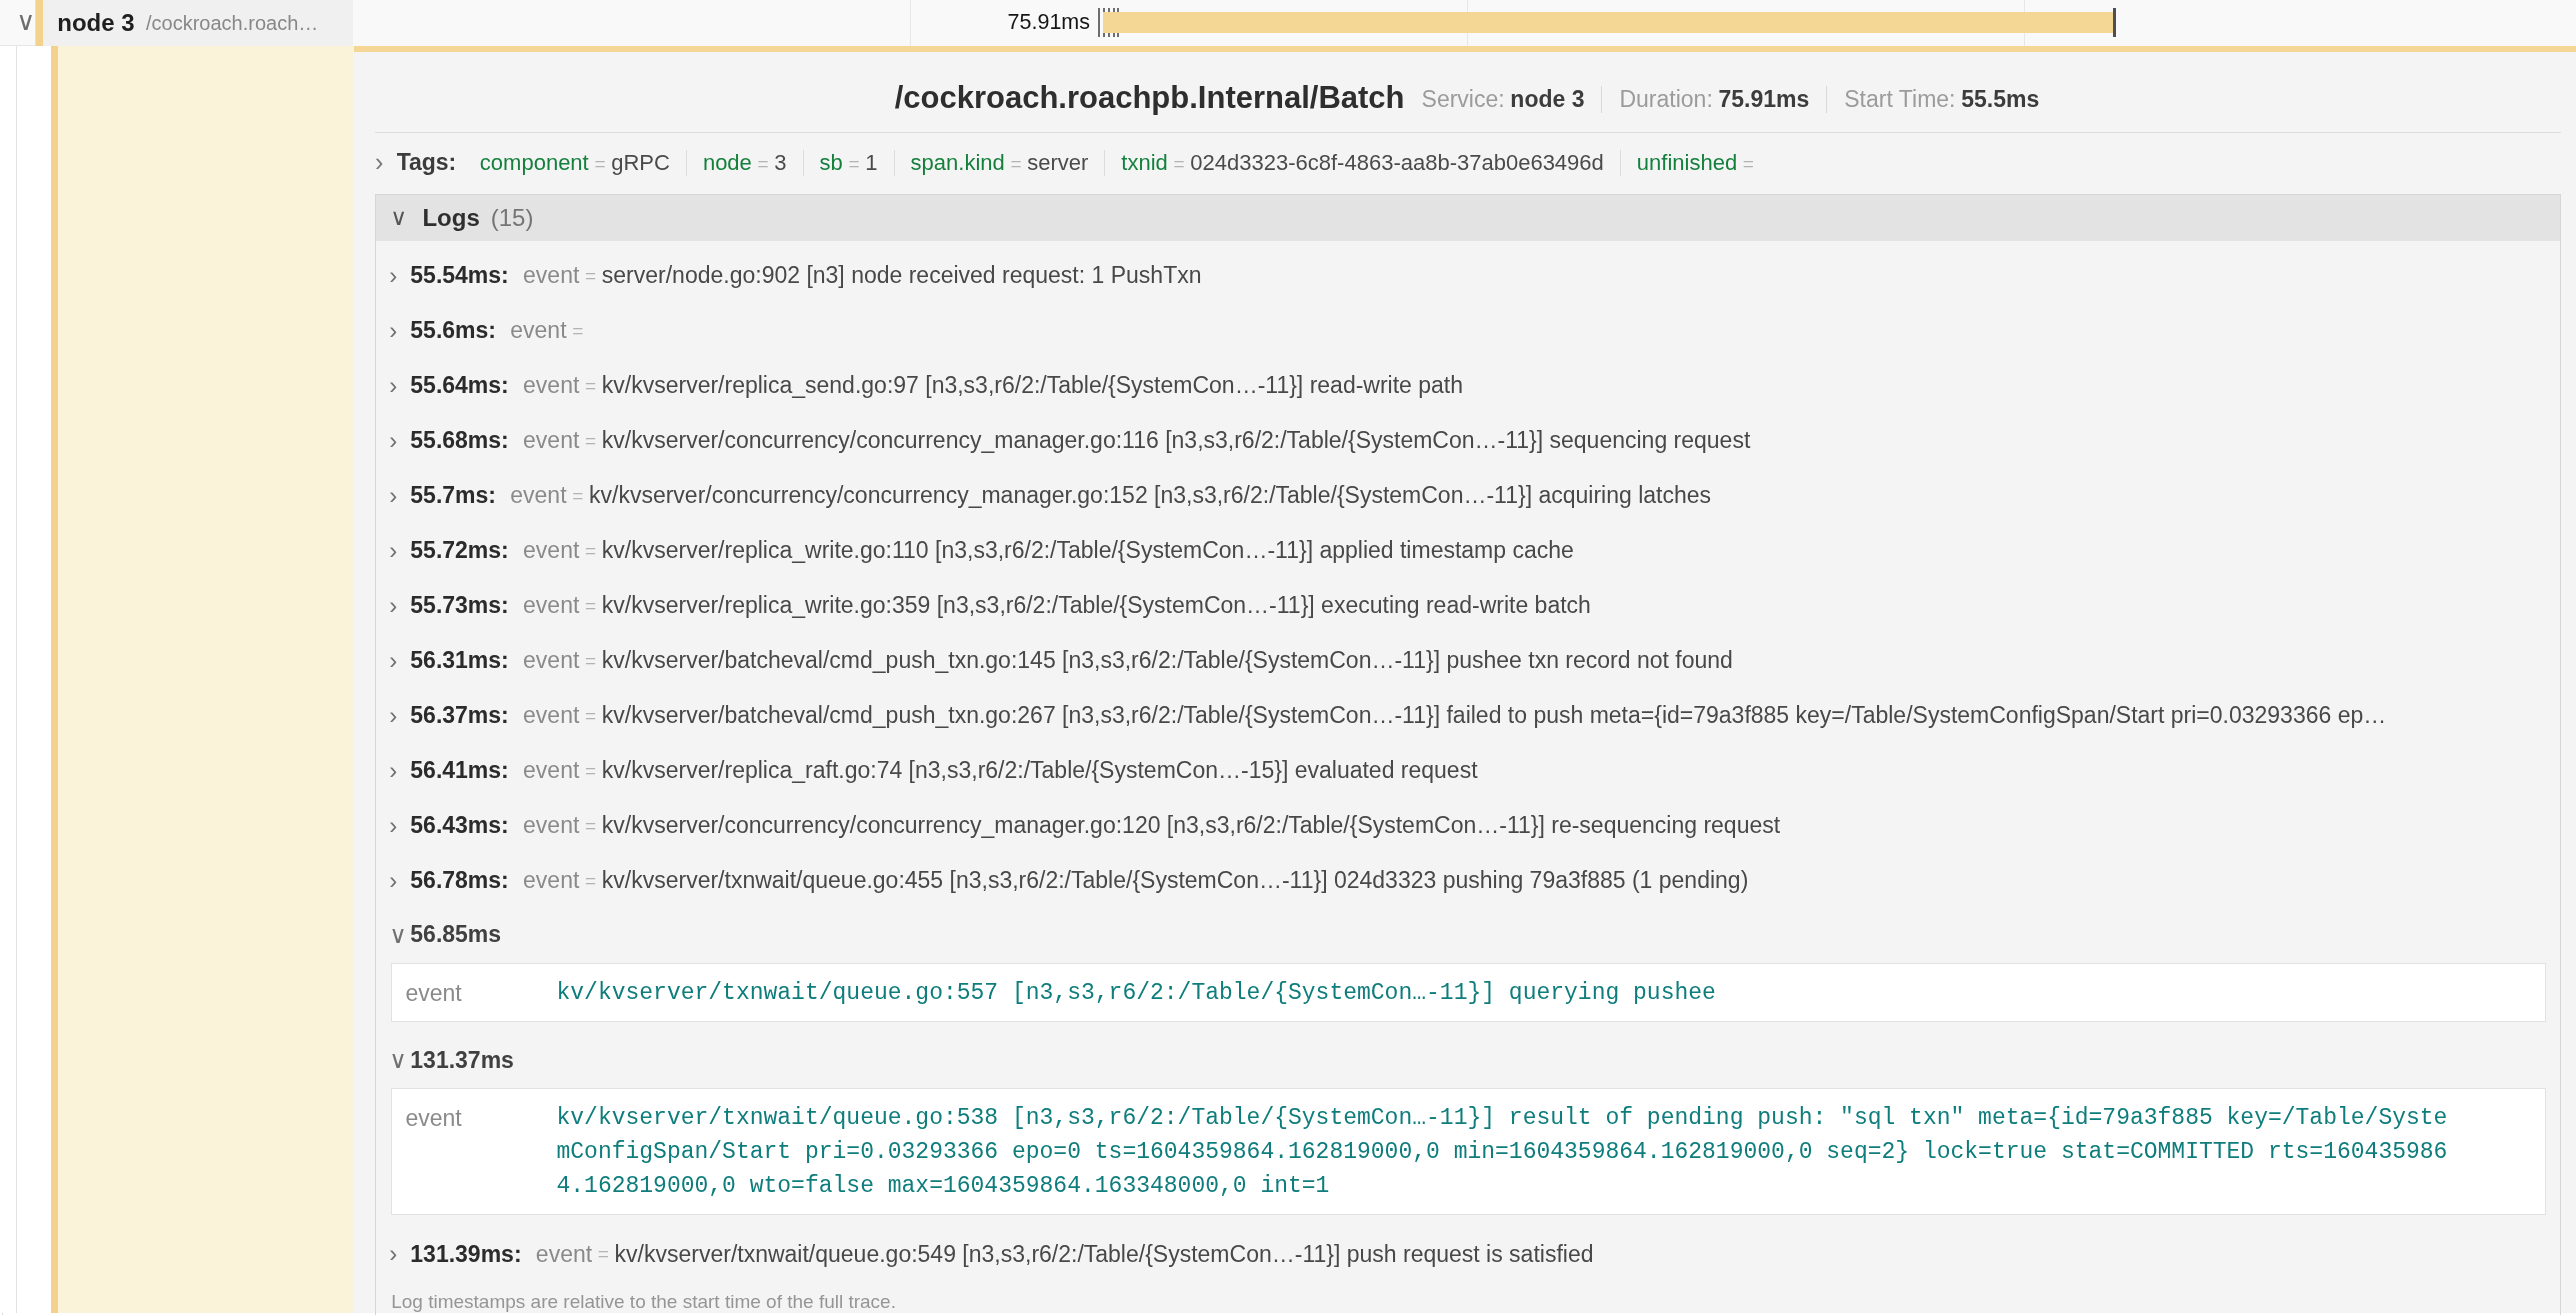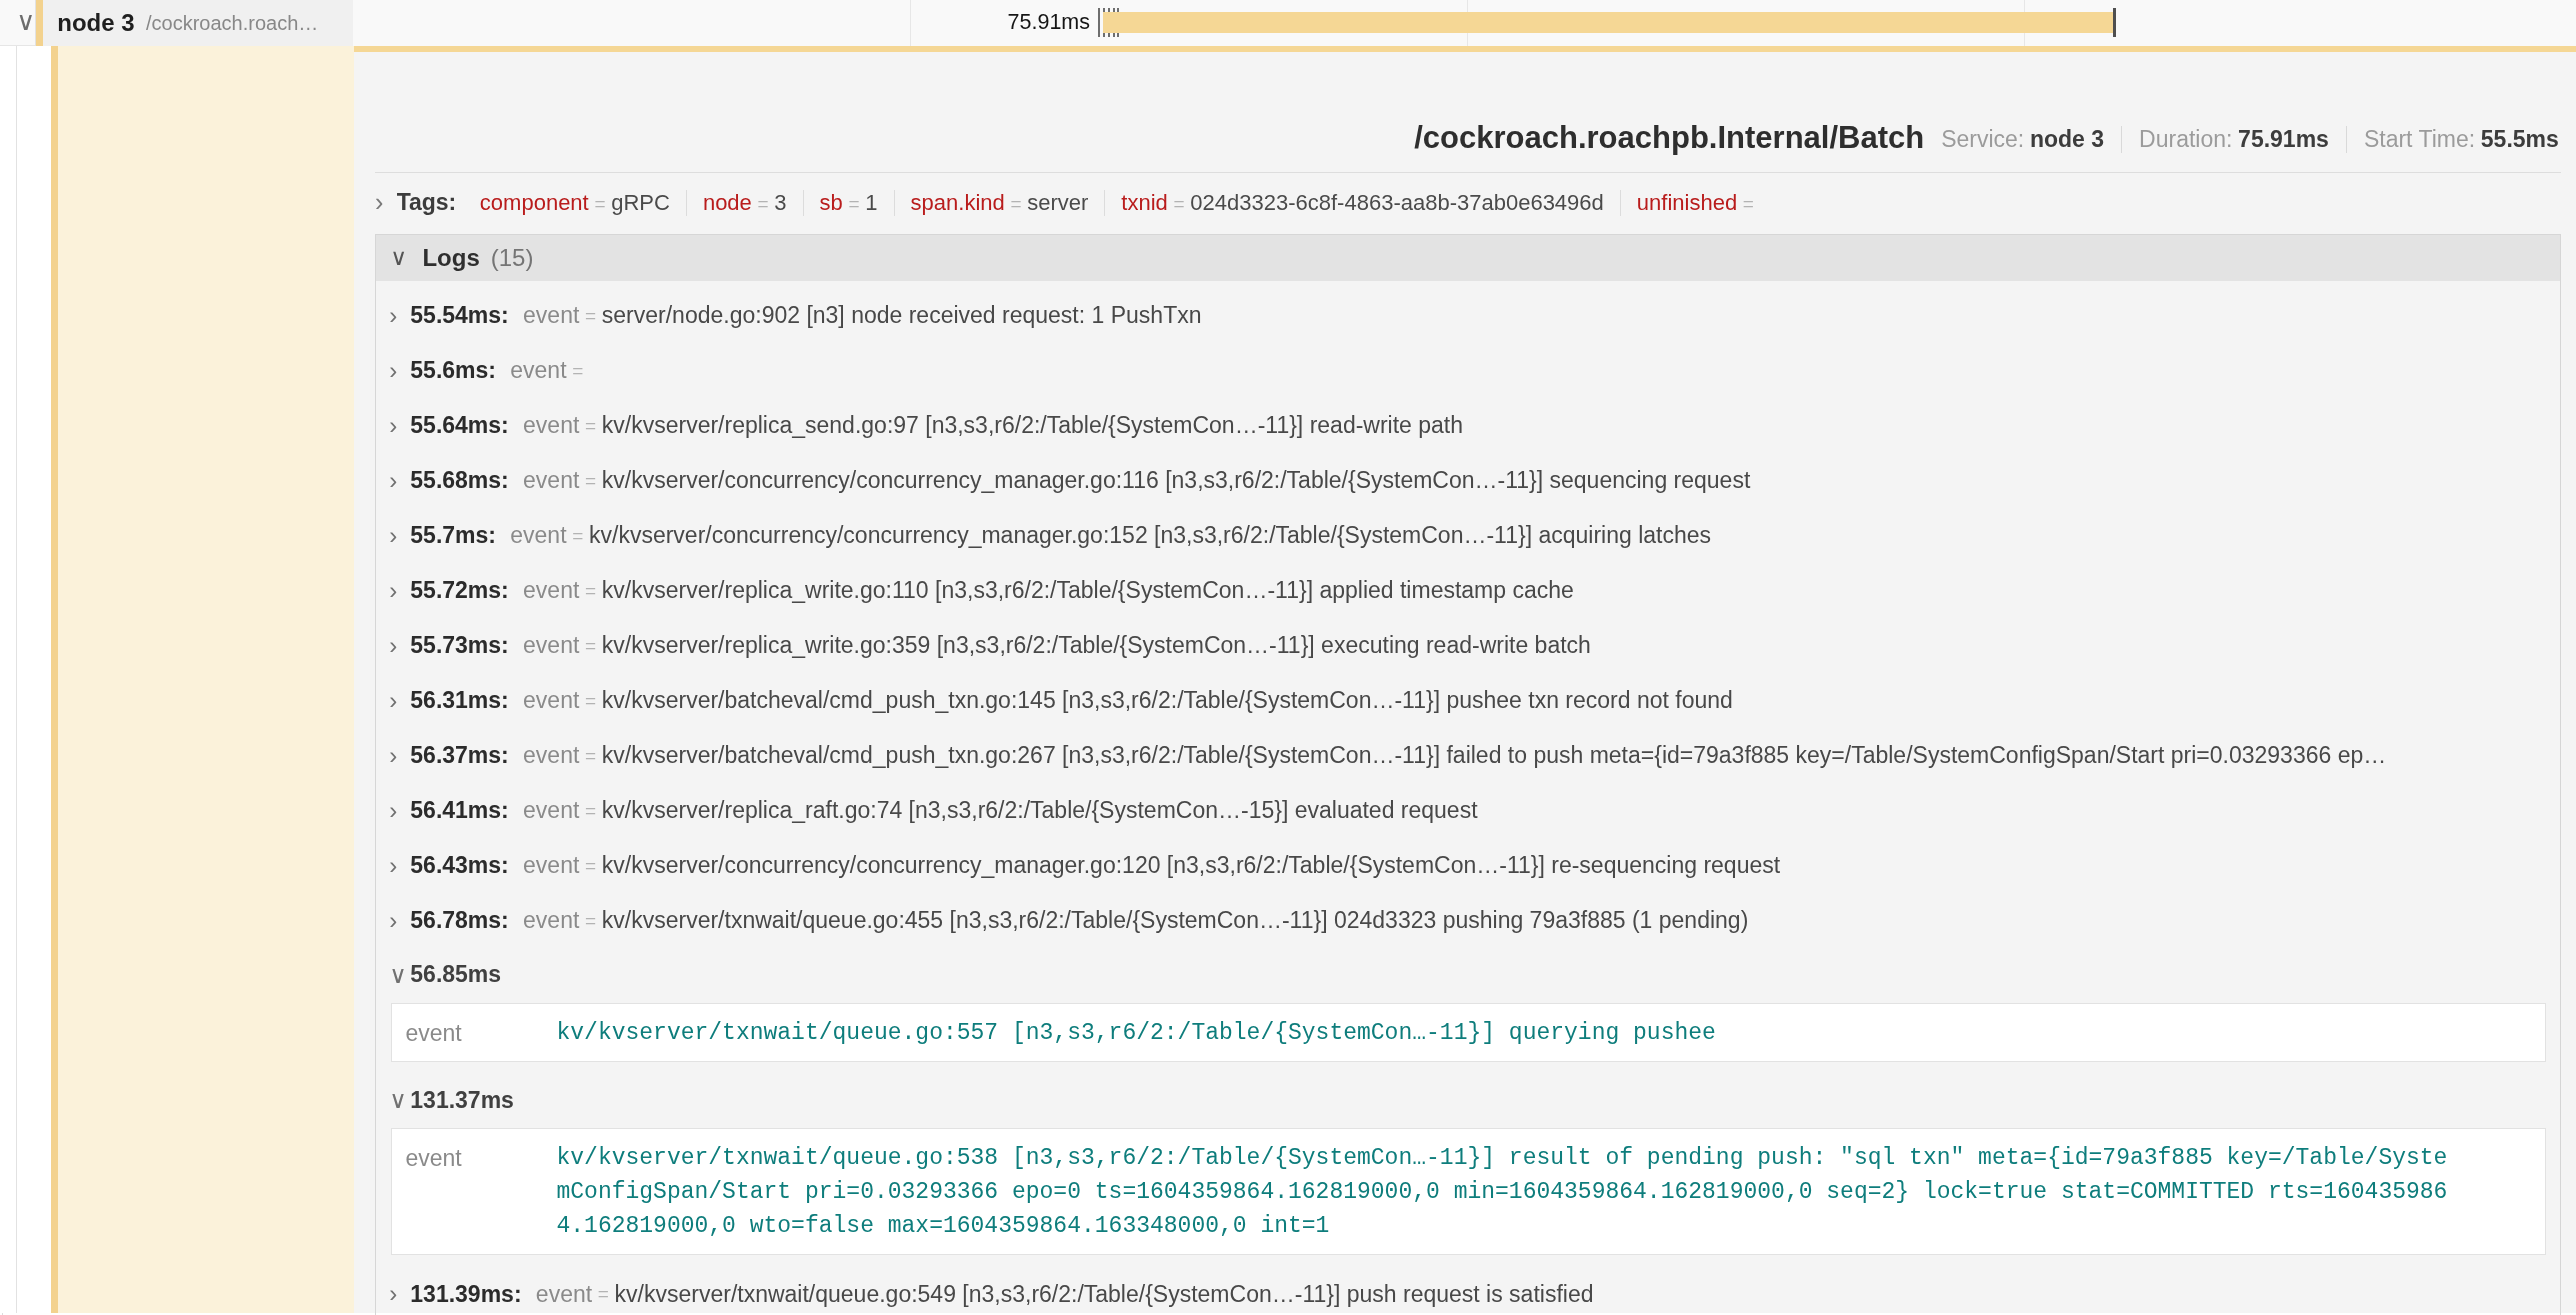--- a/index.html
+++ b/index.html
@@ -38,35 +38,35 @@
   
   .detail-row{position:absolute;left:0;top:46px;width:2576px;height:1267px;background:#fff;}
   .detail-gutter-line{position:absolute;left:16px;top:0;width:1px;height:1267px;background:#e2e2e2;}
   .detail-stripe{position:absolute;left:51px;top:0;width:6.7px;height:1267px;background:var(--stripe);}
   .detail-cream{position:absolute;left:58px;top:0;width:296px;height:1267px;background:var(--cream);}
   .detail-panel{
     position:absolute;left:354px;top:0;width:2222px;height:1267px;background:var(--panelbg);
     border-top:6.7px solid var(--accent);padding:0 15.3px 0 21px;
   }
   .panel-header{
-    display:flex;justify-content:flex-end;align-items:flex-end;
-    padding:29px 0 17px 0;border-bottom:1px solid #ddd;margin-top:40px;
+    display:flex;justify-content:center;align-items:flex-end;
+    padding:29px 0 17px 0;border-bottom:1px solid #ddd;
   }
   .span-title{margin:0;font-size:31px;font-weight:bold;color:#2e2e2e;line-height:34px;}
   .header-meta{display:flex;align-items:baseline;font-size:23px;padding-bottom:1.9px;}
   .meta-item{color:#9b9b9b;padding:0 17px;border-right:1px solid #d9d9d9;}
   .meta-item:last-child{border-right:none;padding-right:1.9px;}
   .meta-item b{color:#3c3c3c;margin-left:5.7px;}
   .tags-row{display:flex;align-items:center;min-height:59px;padding:3.8px 0;font-size:22px;}
   .tags-toggle{display:flex;align-items:center;cursor:pointer;}
   .tags-chevron{color:#7a7a7a;font-size:25px;margin-right:13.3px;}
   .tags-label{font-weight:bold;color:#3c3c3c;font-size:23px;text-align:right;}
   .tag-item{padding:0 16px;border-right:1px solid #dcdcdc;white-space:nowrap;color:#4a4a4a;}
   .tag-item:last-child{border-right:none;}
-  .tag-key{color:#b91c1c;}
+  .tag-key{color:#15803d;}
   .eq{color:#b3b3b3;font-size:19px;padding:0 5.7px;}
   
   .logs-section{border:1px solid #d6d6d6;margin-top:1.9px;}
   .logs-header{
     height:46px;background:#e3e3e3;display:flex;align-items:center;padding-left:14.3px;cursor:pointer;
   }
   .logs-chevron{color:#555;font-size:23px;margin-right:15.3px;}
   .logs-title{font-weight:bold;color:#2f2f2f;font-size:24px;}
   .logs-count{color:#757575;font-size:24px;margin-left:11px;}
   .logs-body{padding:7.6px 13.3px 3.8px 13.3px;}

